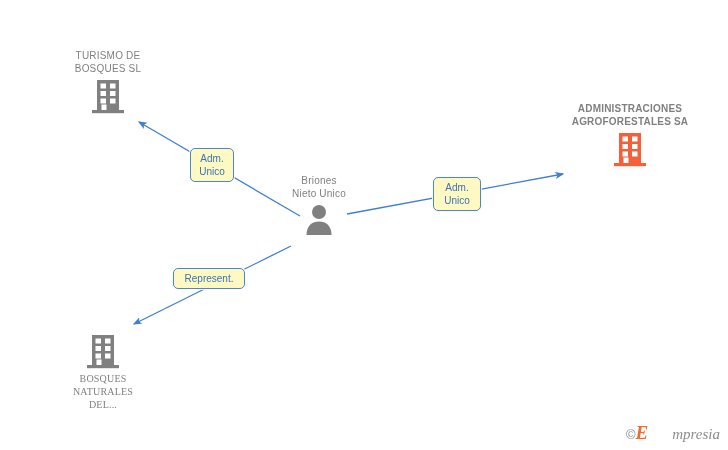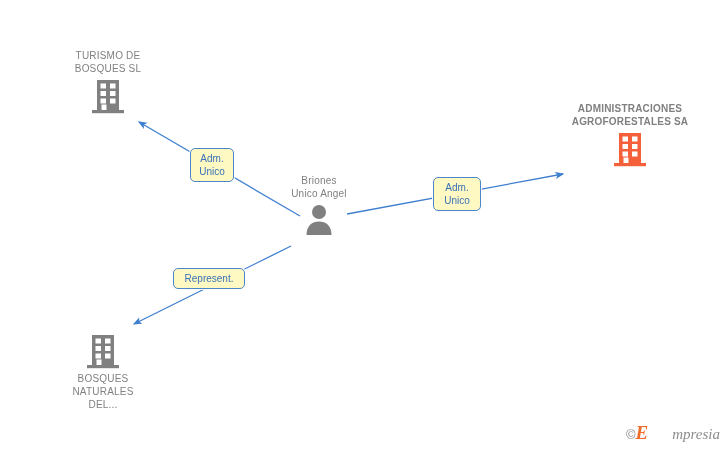--- a/index.html
+++ b/index.html
@@ -40,21 +40,21 @@
   }
   .node-caption.focus {
     font-weight: bold;
     color: #808080;
   }
   .node-icon {
     display: block;
     margin: 0 auto;
   }
   .node.caption-top .node-caption { margin-bottom: 3px; }
-  .node.caption-bottom .node-caption { margin-top: 3px; }
+  .node.caption-bottom .node-caption { margin-top: 3px; font-family: Liberation Serif, serif; }
 
   .edge-label {
     position: absolute;
     box-sizing: border-box;
     border: 1px solid #4a86c8;
     border-radius: 5px;
     background: #fef9c3;
     color: #3a72b8;
     font-size: 10px;
     line-height: 13px;
@@ -136,21 +136,21 @@
       <rect x="9.5" y="13" width="5.5" height="5" fill="#ffffff"></rect>
       <rect x="19" y="13" width="5.5" height="5" fill="#ffffff"></rect>
       <rect x="9.5" y="20.5" width="5.5" height="5" fill="#ffffff"></rect>
       <rect x="19" y="20.5" width="5.5" height="5" fill="#ffffff"></rect>
       <rect x="10.5" y="26.5" width="5" height="5.5" fill="#ffffff"></rect>
     </svg>
   </div>
 
   <div class="node caption-top" style="left:319px; top:174px;">
     <div class="node-caption">Briones
-Unico Angel</div>
+Nieto Unico</div>
     <svg class="node-icon" width="32" height="32" viewBox="0 0 32 32">
       <circle cx="16" cy="9" r="7" fill="#808080"></circle>
       <path d="M3.5,32 C3.5,22.8 9,18.5 16,18.5 C23,18.5 28.5,22.8 28.5,32 Z" fill="#808080"></path>
     </svg>
   </div>
 
   <div class="node caption-bottom" style="left:103px; top:333px;">
     <svg class="node-icon" width="34" height="36" viewBox="0 0 34 36">
       <rect x="6" y="2" width="22" height="30" fill="#808080"></rect>
       <rect x="1" y="32" width="32" height="3.2" fill="#808080"></rect>

